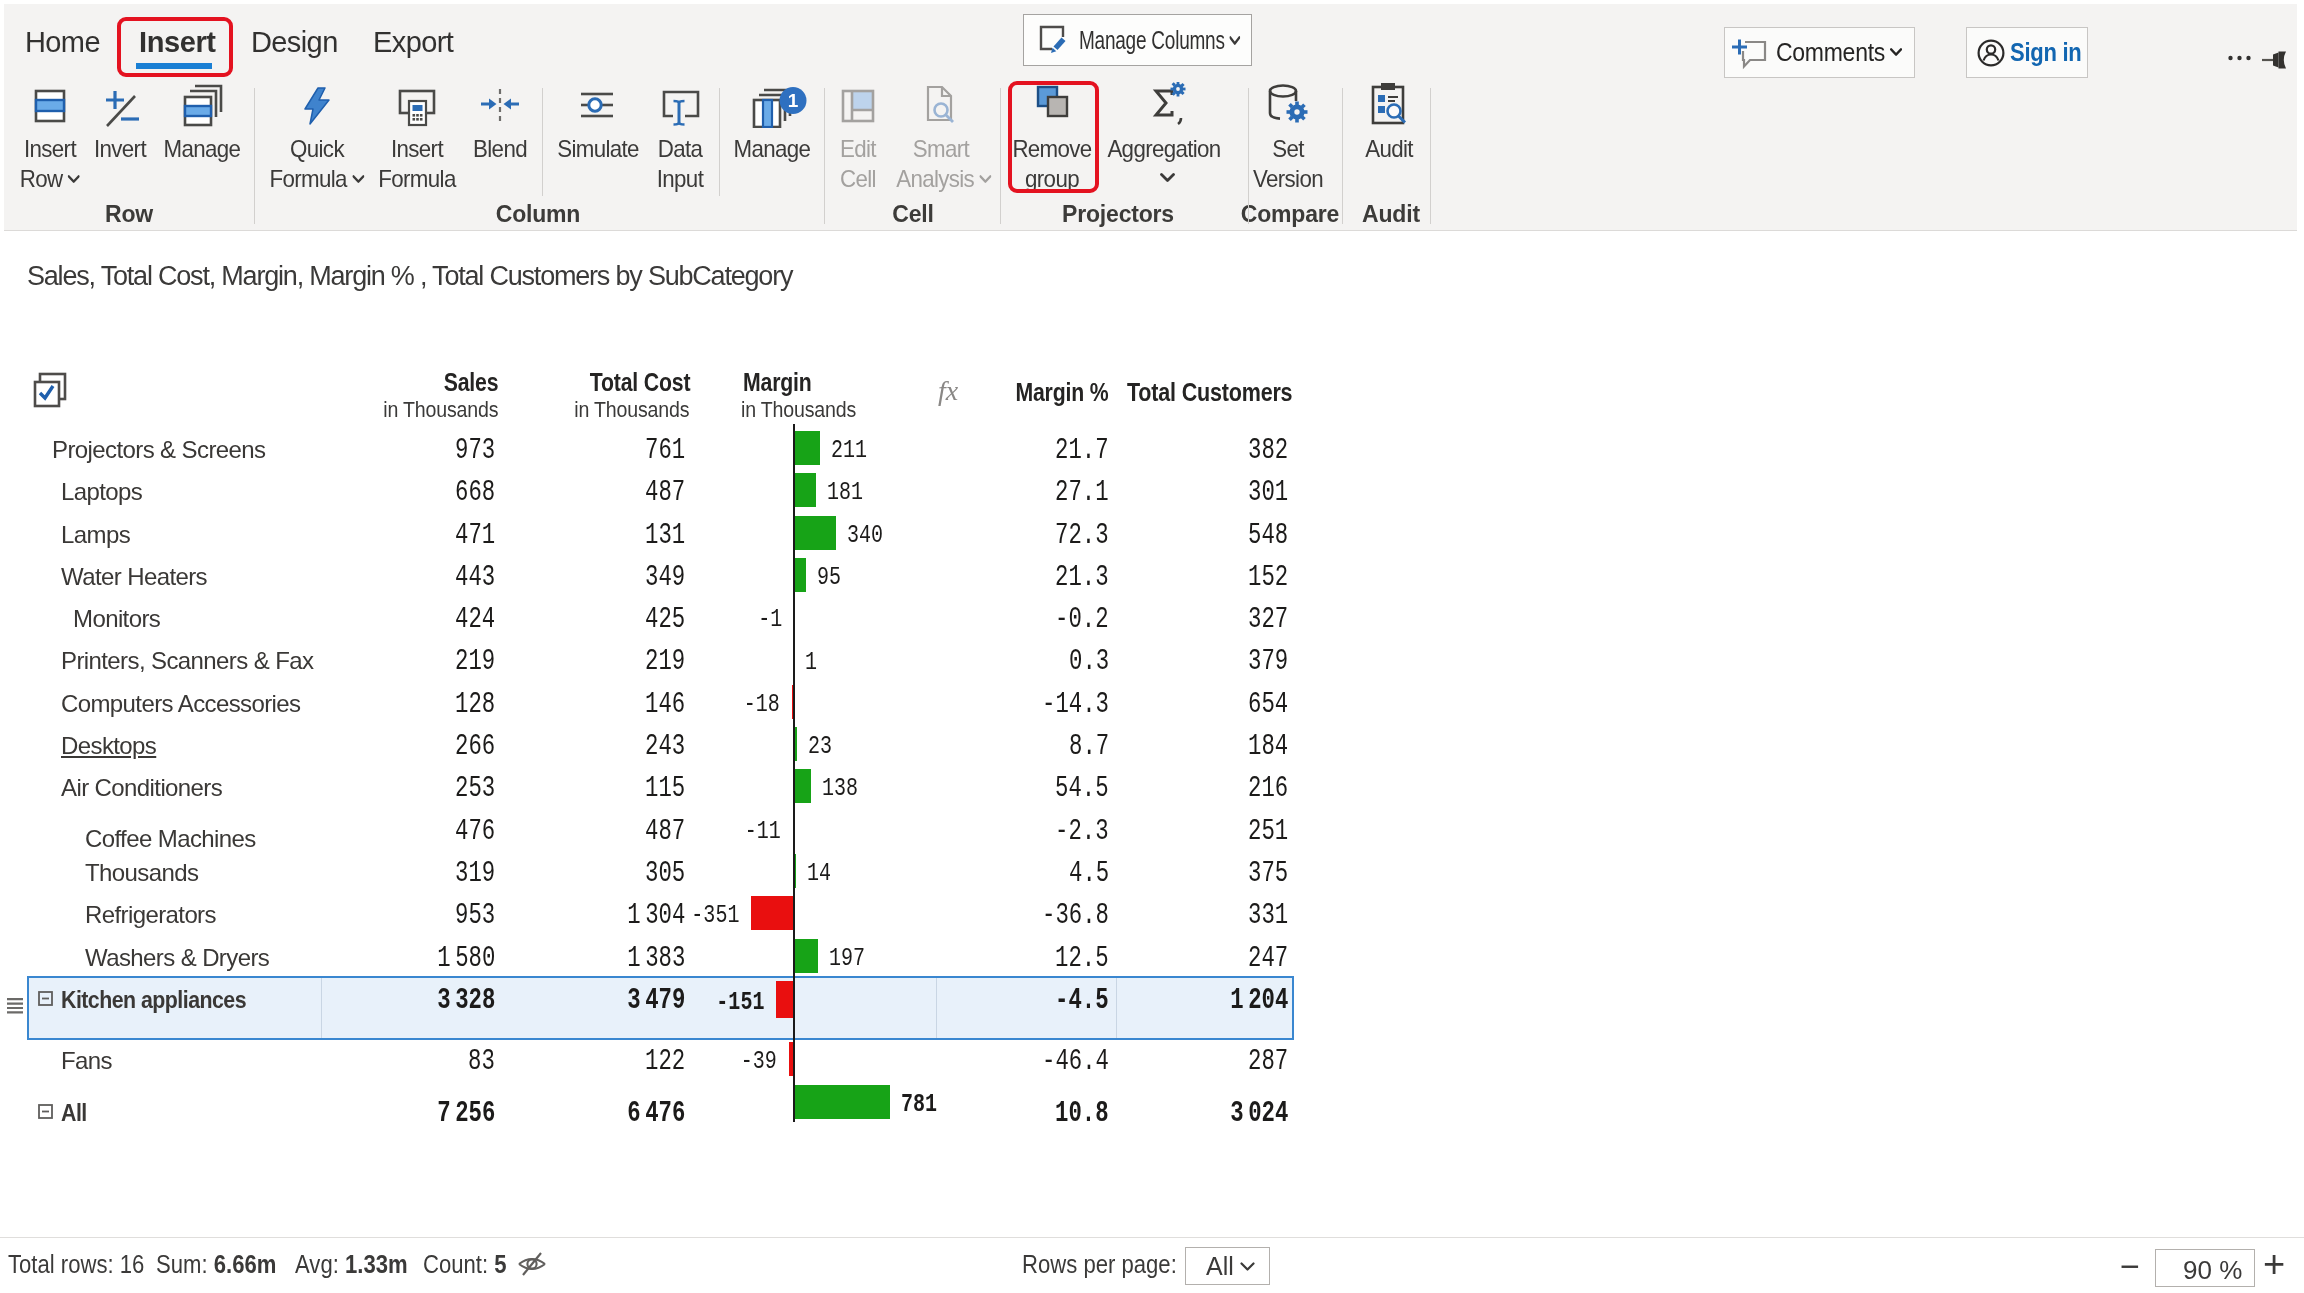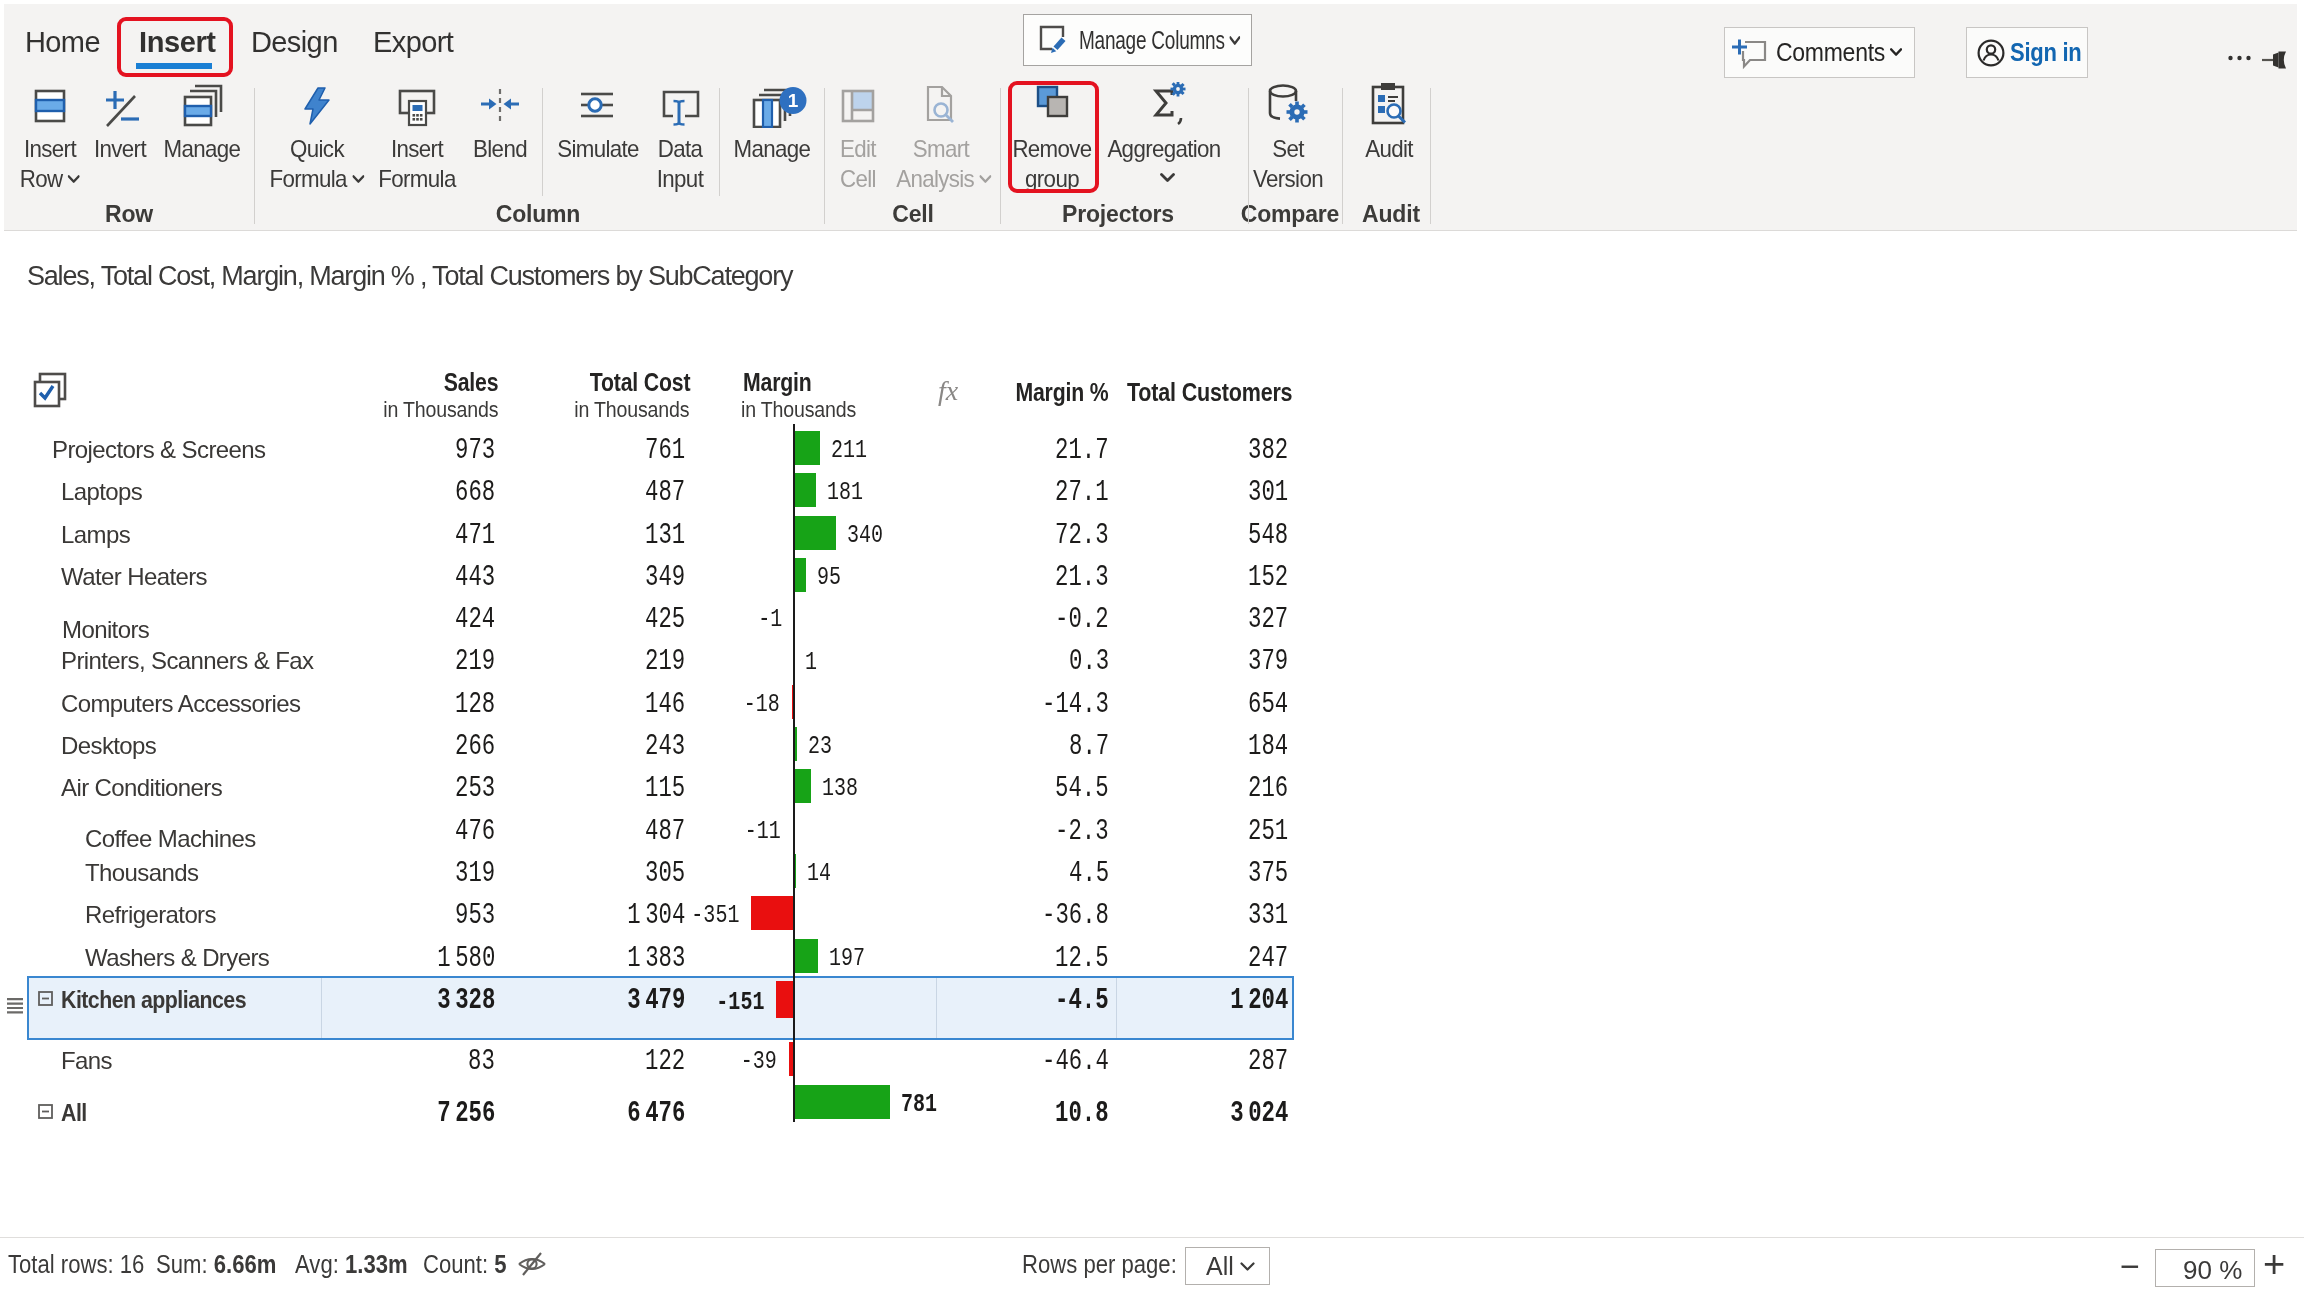--- a/index.html
+++ b/index.html
@@ -269,40 +269,40 @@
 <div class="a num" style="right:1016px;top:520px">548</div>
 <div class="bar" style="left:794px;top:516px;width:41.6px;height:34px;background:#17a317"></div>
 <div class="a num" style="left:847px;top:519px;font-size:26px;transform-origin:0 50%">340</div>
 <div class="a lbl" style="left:61px;top:562px;">Water Heaters</div>
 <div class="a num" style="right:1809px;top:562px">443</div>
 <div class="a num" style="right:1619px;top:562px">349</div>
 <div class="a num" style="right:1195px;top:562px">21.3</div>
 <div class="a num" style="right:1016px;top:562px">152</div>
 <div class="bar" style="left:794px;top:558px;width:11.6px;height:34px;background:#17a317"></div>
 <div class="a num" style="left:817px;top:561px;font-size:26px;transform-origin:0 50%">95</div>
-<div class="a lbl" style="left:62px;top:604px;margin-top:11px;">Monitors</div>
+<div class="a lbl" style="left:73px;top:604px;">Monitors</div>
 <div class="a num" style="right:1809px;top:604px">424</div>
 <div class="a num" style="right:1619px;top:604px">425</div>
 <div class="a num" style="right:1195px;top:604px">-0.2</div>
 <div class="a num" style="right:1016px;top:604px">327</div>
 <div class="a num" style="right:1522px;top:603px;font-size:26px">-1</div>
 <div class="a lbl" style="left:61px;top:646px;">Printers, Scanners &amp; Fax</div>
 <div class="a num" style="right:1809px;top:646px">219</div>
 <div class="a num" style="right:1619px;top:646px">219</div>
 <div class="a num" style="right:1195px;top:646px">0.3</div>
 <div class="a num" style="right:1016px;top:646px">379</div>
 <div class="a num" style="left:805px;top:646px;font-size:26px;transform-origin:0 50%">1</div>
 <div class="a lbl" style="left:61px;top:689px;">Computers Accessories</div>
 <div class="a num" style="right:1809px;top:689px">128</div>
 <div class="a num" style="right:1619px;top:689px">146</div>
 <div class="a num" style="right:1195px;top:689px">-14.3</div>
 <div class="a num" style="right:1016px;top:689px">654</div>
 <div class="bar" style="left:791.8px;top:685px;width:2.2px;height:34px;background:#e90f0f"></div>
 <div class="a num" style="right:1524px;top:688px;font-size:26px">-18</div>
-<div class="a lbl" style="left:61px;top:731px;">Desktops</div>
+<div class="a lbl" style="left:61px;top:731px;text-decoration:underline;">Desktops</div>
 <div class="a num" style="right:1809px;top:731px">266</div>
 <div class="a num" style="right:1619px;top:731px">243</div>
 <div class="a num" style="right:1195px;top:731px">8.7</div>
 <div class="a num" style="right:1016px;top:731px">184</div>
 <div class="bar" style="left:794px;top:727px;width:2.8px;height:34px;background:#17a317"></div>
 <div class="a num" style="left:808px;top:730px;font-size:26px;transform-origin:0 50%">23</div>
 <div class="a lbl" style="left:61px;top:773px;">Air Conditioners</div>
 <div class="a num" style="right:1809px;top:773px">253</div>
 <div class="a num" style="right:1619px;top:773px">115</div>
 <div class="a num" style="right:1195px;top:773px">54.5</div>

